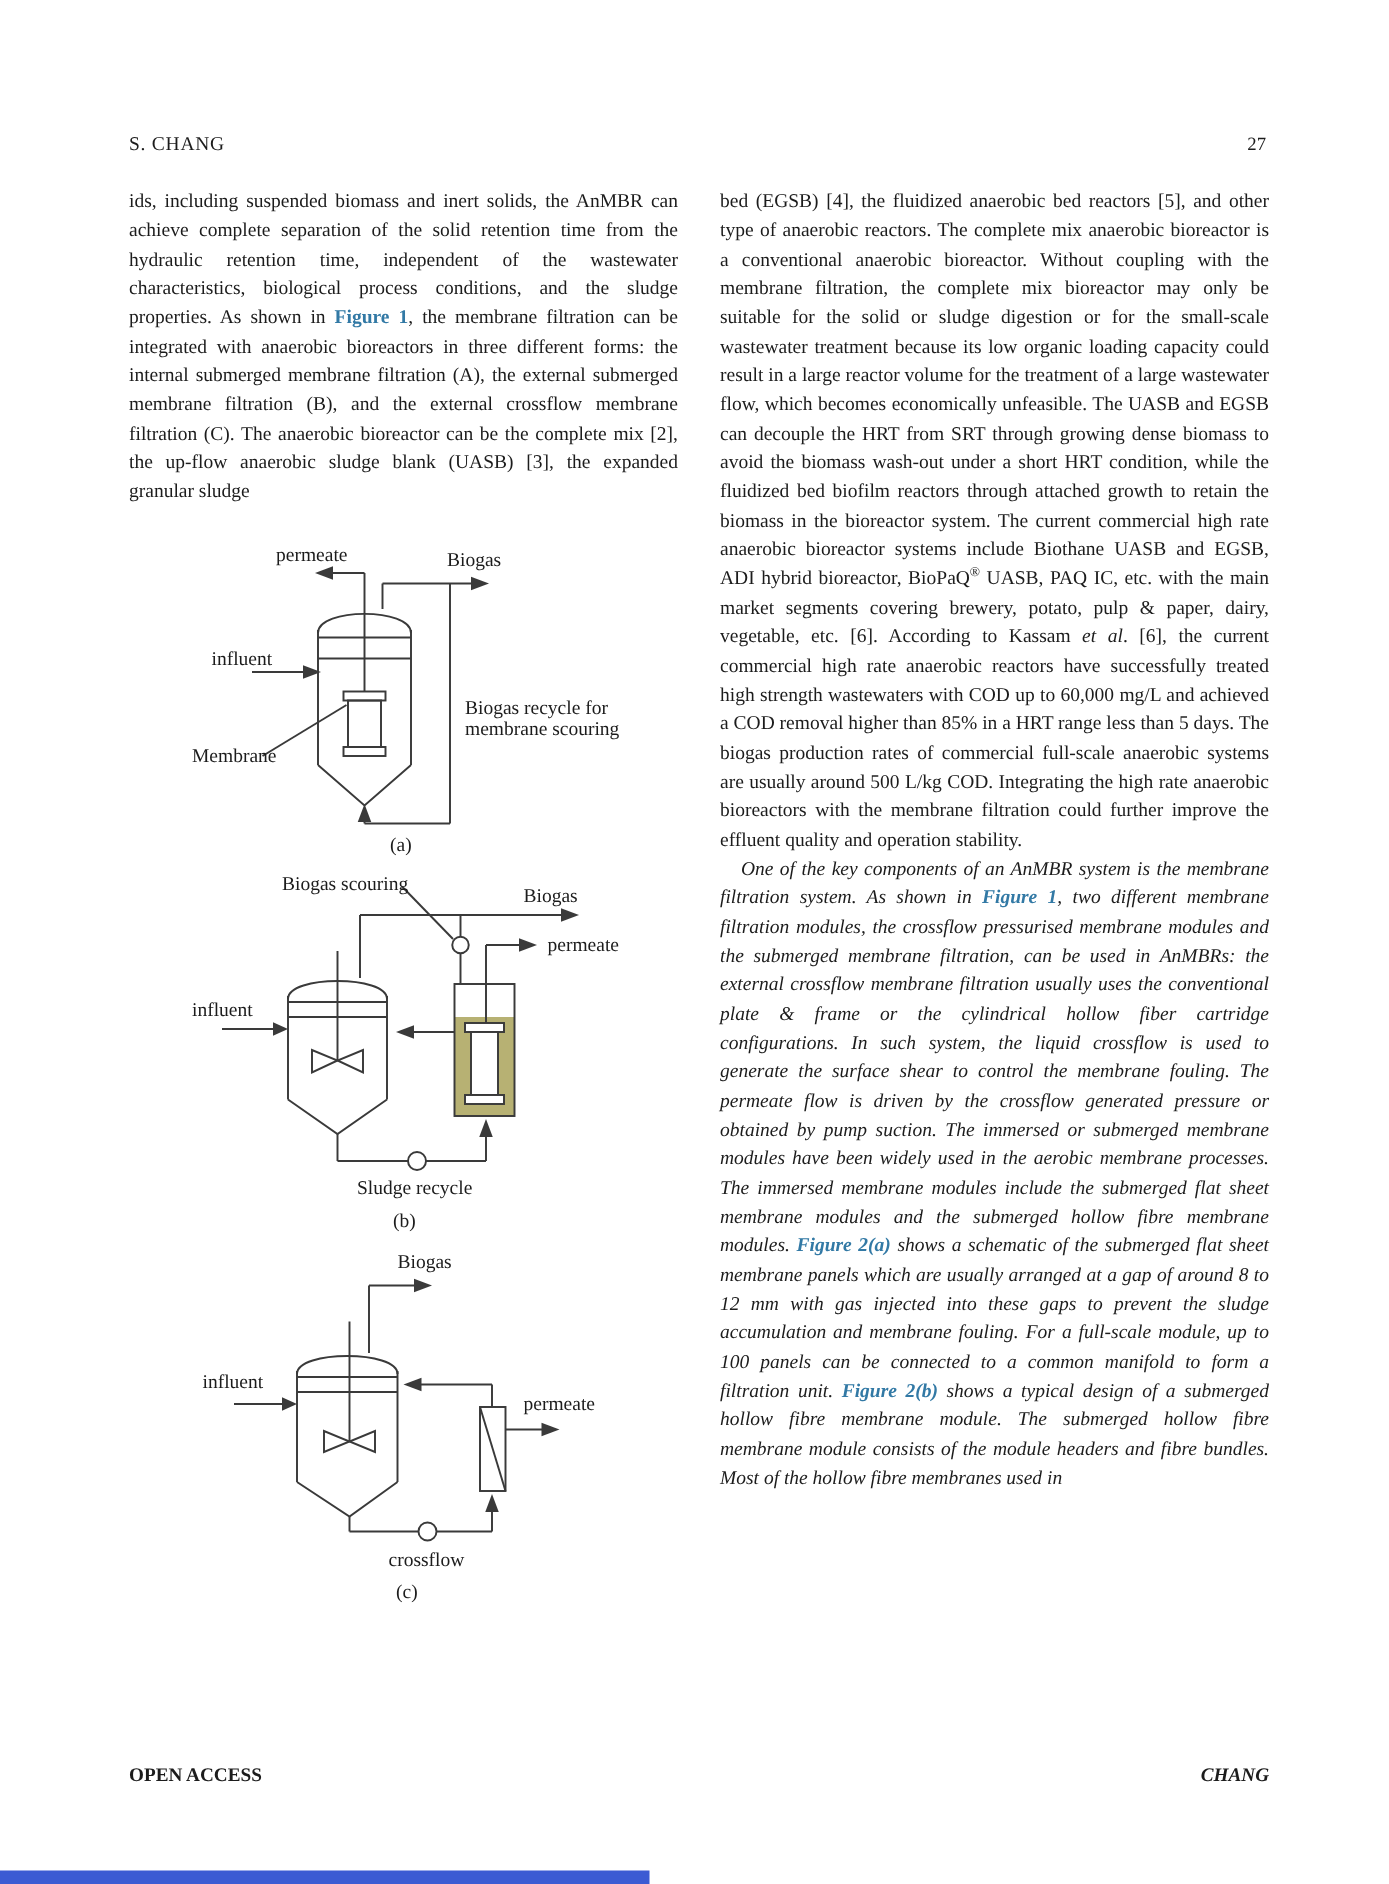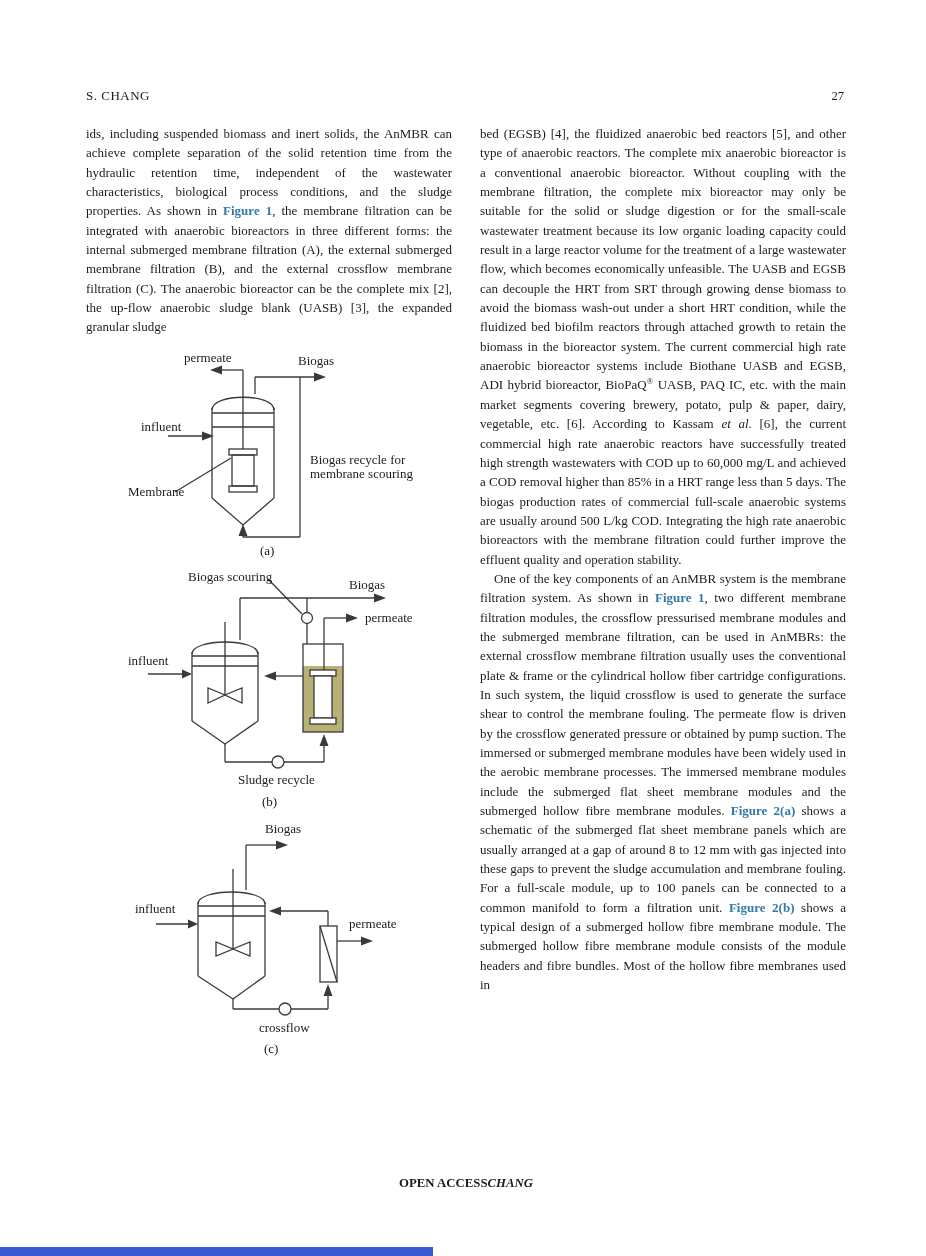--- a/index.html
+++ b/index.html
@@ -15,35 +15,35 @@
   .page-header .author { text-align:left; letter-spacing:0.5px; }
   .page-header .pagenum { position:absolute; right:2px; top:1px; font-size:12.5px; }
   .columns {
     position:absolute; top:124px; left:86px; width:760px;
     display:flex; gap:28px;justify-content:space-between;
   }
   .col { width:366px; }
   .body-text {
     font-size:13px; line-height:19.35px; text-align:justify;
   }
-  .body-text.indent { text-indent:14px; }
+  .body-text.indent { text-indent:14px;font-style:italic; }
   .figlink { color:#3279a5; font-weight:bold; cursor:pointer; }
   .sup { font-size:9px; vertical-align:super; line-height:0; }
   .ital { font-style:italic; }
-  .figure-block { margin-top:9px; }
+  .figure-block { margin-top:21px; }
   .fig-svg { display:block; margin-left:42px; }
   svg text { font-family:"Liberation Serif", serif; font-size:13px; fill:#1c1c1c; }
   .fig-caption {
     margin-top:6px; font-size:12.7px; line-height:18.6px;
     font-weight:bold; text-align:justify;
   }
   .fig-caption .figlabel { color:#3279a5; }
   .page-footer {
     position:absolute; top:1176px; left:86px; right:80px;
-    display:flex; justify-content:center;
+    display:flex; justify-content:space-between;
     font-size:12.8px; font-weight:bold;
   }
   .page-footer .aces { font-style:italic; }
   .bottom-bar {
     position:absolute; left:0; bottom:0; width:433px; height:9px;
     background:#3b5bd3;
   }
 </style>
 </head>
 <body>

